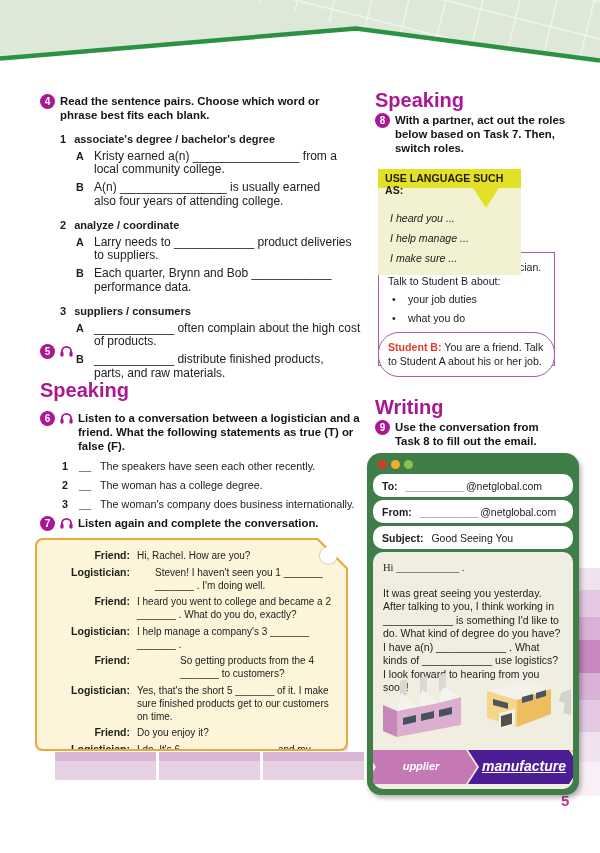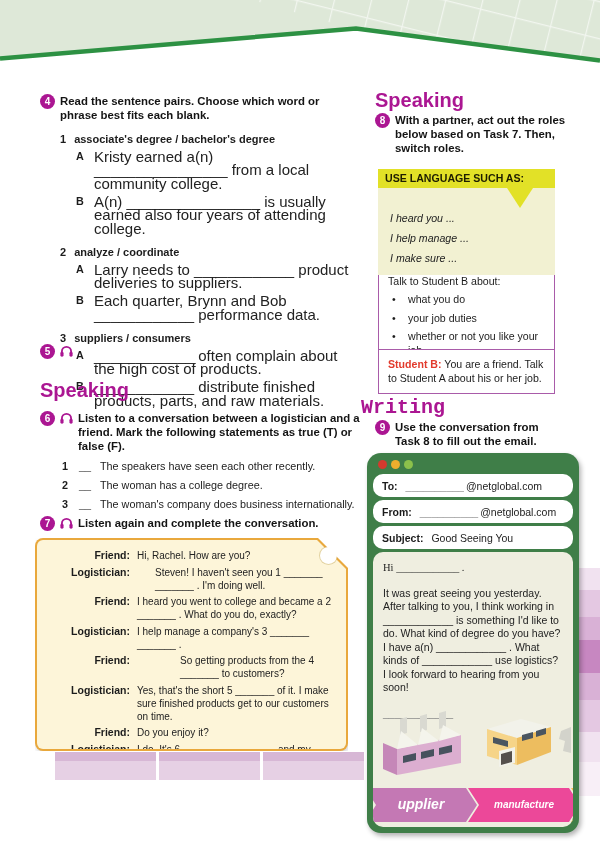--- a/index.html
+++ b/index.html
@@ -22,21 +22,21 @@
   }
   .hp-icon { flex:none; margin-top:1px; }
   .task-text { font-size:11.4px; line-height:14px; font-weight:700; color:#141414; }
   .section-heading { position:absolute; font-size:20px; font-weight:700; color:#ab1692; }
   
   .t4-wrap { position:absolute; left:40px; top:94px; width:322px; }
   .t4-item { margin:11px 0 0 20px; }
   .pair-line { display:flex; gap:8px; font-size:11px; font-weight:700; }
   .ab-row { display:flex; gap:7px; margin:4.5px 0 0 16px; }
   .ab-letter { font-weight:700; font-size:10.8px; width:11px; flex:none; }
-  .ab-text { flex:1; font-size:15px; line-height:13.5px; color:#222; }
+  .ab-text { flex:1; font-size:12px; line-height:13.5px; color:#222; }
   
   .stmt { display:flex; gap:9px; margin:6px 0 0 22px; font-size:10.8px; line-height:13px; }
   .stmt-num { font-weight:700; width:8px; flex:none; }
   .stmt-blank { color:#555; flex:none; }
   
   .tag-box {
     position:absolute; left:35px; top:538px; width:313px; height:213px;
     background:#e9a83c; border-radius:8px; z-index:1;
     clip-path:polygon(0 0, calc(100% - 30px) 0, 100% 30px, 100% 100%, 0 100%);
     filter:drop-shadow(1px 2px 2px rgba(0,0,0,0.18));
@@ -54,42 +54,42 @@
   .conv-row { display:flex; margin-bottom:3.5px;justify-content:space-between; }
   .conv-speaker { flex:none; width:96px; text-align:right; font-weight:700; font-size:10.5px; line-height:13px; padding-right:7px; }
   .conv-text { flex:1; font-size:10px; line-height:13px; color:#222; padding-right:4px; }
   
   .pink-strip { position:absolute; left:55px; top:752px; width:517px; height:28px; display:flex; gap:3px; z-index:0; }
   .pink-seg { flex:1; background:linear-gradient(180deg,#d7b7d5 0 9px,#e6d0e4 9px 100%); }
   
   .right-stripes { position:absolute; right:0; top:568px; width:40px; z-index:0; }
   .right-stripes div { width:100%; }
   
-  .lang-box { position:absolute; left:378px; top:169px; width:177px; z-index:1; }
+  .lang-box { position:absolute; left:378px; top:169px; width:143px; z-index:1; }
   .lang-header { background:#e2e127; height:19px; font-size:10.6px; font-weight:700; color:#1d1d00; padding:3px 0 0 7px; position:relative; }
   .lang-tri {
     position:absolute; top:19px; right:22px; width:0; height:0;
     border-left:13px solid transparent; border-right:13px solid transparent;
     border-top:20px solid #e2e127; z-index:1;
   }
   .lang-body { background:#f2f1d2; padding:24px 10px 10px 12px; }
   .lang-phrase { font-style:italic; font-size:10.6px; line-height:13px; margin-bottom:7px; color:#222; }
   .lang-phrase:last-child { margin-bottom:0; }
   .student-box {
     position:absolute; left:378px; width:177px; background:#fff;
     border:1.5px solid #a95ba9; padding:8px 9px; font-size:10.6px; line-height:13.5px;
   }
   .sa-label { font-weight:700; color:#c4157f;text-decoration:underline; }
   .sb-label { font-weight:700; color:#e23a2c; }
   .bullet-row { display:flex; margin-top:5px; }
   .bullet-dot { flex:none; width:20px; padding-left:4px; }
   .bullet-dot::before { content:"•"; }
   
   .email-card {
-    position:absolute; left:367px; top:453px; width:212px; height:380px;
+    position:absolute; left:367px; top:453px; width:212px; height:342px;
     background:#3f7e48; border-radius:14px; z-index:2;
     box-shadow:2px 3px 5px rgba(0,0,0,0.3);
   }
   .email-dots { position:absolute; top:7px; left:11px; display:flex; gap:4px; }
   .email-dots i { width:9px; height:9px; border-radius:50%; display:block; }
   .dot-red { background:#d23b2e; } .dot-yellow { background:#efae2d; } .dot-green { background:#8cc14b; }
   .email-fields { position:absolute; top:21px; left:6px; right:6px; }
   .email-field {
     display:flex; align-items:center; background:#fff; border-radius:10px;
     height:23px; margin-bottom:3px; padding:0 9px; font-size:10.5px;
@@ -101,26 +101,26 @@
     position:absolute; left:6px; right:6px; top:99px; bottom:6px;
     background:#efeee0; border-radius:10px; padding:9px 10px;
     font-size:10.5px; line-height:13.5px; color:#222; overflow:hidden;
   }
   .eb-greet { margin-bottom:12px;font-family:Liberation Serif, serif; }
   .eb-sign { margin-top:12px; color:#888; }
   .illus { position:absolute; left:2px; bottom:40px; width:196px; height:80px; }
   .chev-row { position:absolute; left:-8px; right:-16px; bottom:5px; height:34px; display:flex; }
   .chev {
     height:34px; display:flex; align-items:center; justify-content:center;
-    color:#fff; font-style:italic; font-weight:700; font-size:14px; flex:none;
+    color:#fff; font-style:italic; font-weight:700; font-size:11px; flex:none;
     clip-path:polygon(0 0, calc(100% - 11px) 0, 100% 50%, calc(100% - 11px) 100%, 0 100%, 11px 50%);
   }
   .chev + .chev { margin-left:-9px; }
   .chev-1 { width:112px; background:#c478b4; }
-  .chev-2 { width:112px; background:#ec4899; font-size:10px; }
+  .chev-2 { width:112px; background:#4c1d95; font-size:14px;text-decoration:underline; }
   .chev-3 { width:96px;  background:#f4b94c; }
   
   .page-num { position:absolute; left:561px; top:792px; font-size:15px; font-weight:700; color:#bf3a92; }
 </style>
 </head>
 <body>
 
 <svg class="banner" viewBox="0 0 600 70">
   <defs>
     <pattern id="bgrid" width="36" height="36" patternUnits="userSpaceOnUse" patternTransform="rotate(14)">
@@ -196,21 +196,21 @@
 <h2 class="section-heading" style="left:40px; top:379px;">Speaking</h2>
 
 <div style="position:absolute; left:40px; top:411px; width:324px;">
   <div style="display:flex;gap:5px;align-items:flex-start;">
     <span class="badge">6</span>
     <svg class="hp-icon" width="13" height="12" viewBox="0 0 14 13">
       <path d="M2 11 V7 a5 5 0 0 1 10 0 v4" fill="none" stroke="#ab1692" stroke-width="2"></path>
       <rect x="0.4" y="7.4" width="3.4" height="5.2" rx="1.6" fill="#ab1692"></rect>
       <rect x="10.2" y="7.4" width="3.4" height="5.2" rx="1.6" fill="#ab1692"></rect>
     </svg>
-    <p class="task-text" style="width:286px;">Listen to a conversation between a logistician and a friend. Mark the following statements as true (T) or false (F).</p>
+    <p class="task-text" style="width:286px;">Listen to a conversation between a logistician and a friend. What the following statements as true (T) or false (F).</p>
   </div>
   <div style="margin-top:7px;">
     <div class="stmt">
       <span class="stmt-num">1</span>
       <span class="stmt-blank">__</span>
       <span>The speakers have seen each other recently.</span>
     </div>
     <div class="stmt">
       <span class="stmt-num">2</span>
       <span class="stmt-blank">__</span>
@@ -308,40 +308,40 @@
   </div>
 </div>
 
 <div class="student-box" style="top:252px;">
   <p>
     <span class="sa-label">Student A:</span>
     <span>You are a logistician. Talk to Student B about:</span>
   </p>
   <div class="bullet-row">
     <span class="bullet-dot"></span>
-    <span>what you do</span>
+    <span>your job duties</span>
   </div>
   <div class="bullet-row">
     <span class="bullet-dot"></span>
-    <span>your job duties</span>
+    <span>what you do</span>
   </div>
   <div class="bullet-row">
     <span class="bullet-dot"></span>
     <span>whether or not you like your job</span>
   </div>
 </div>
 
-<div class="student-box" style="top:349px;">
+<div class="student-box" style="top:332px;border-radius:21px;">
   <p>
     <span class="sb-label">Student B:</span>
     <span>You are a friend. Talk to Student A about his or her job.</span>
   </p>
 </div>
 
-<h2 class="section-heading" style="left:361px; top:396px;font-family:Liberation Mono, monospace;">Writing</h2>
+<h2 class="section-heading" style="left:375px; top:396px;">Writing</h2>
 
 <div class="task" style="left:375px; top:420px; width:200px;">
   <span class="badge">9</span>
   <p class="task-text" style="width:160px;">Use the conversation from Task 8 to fill out the email.</p>
 </div>
 
 <div class="email-card">
   <div class="email-dots">
     <i class="dot-red"></i>
     <i class="dot-yellow"></i>

